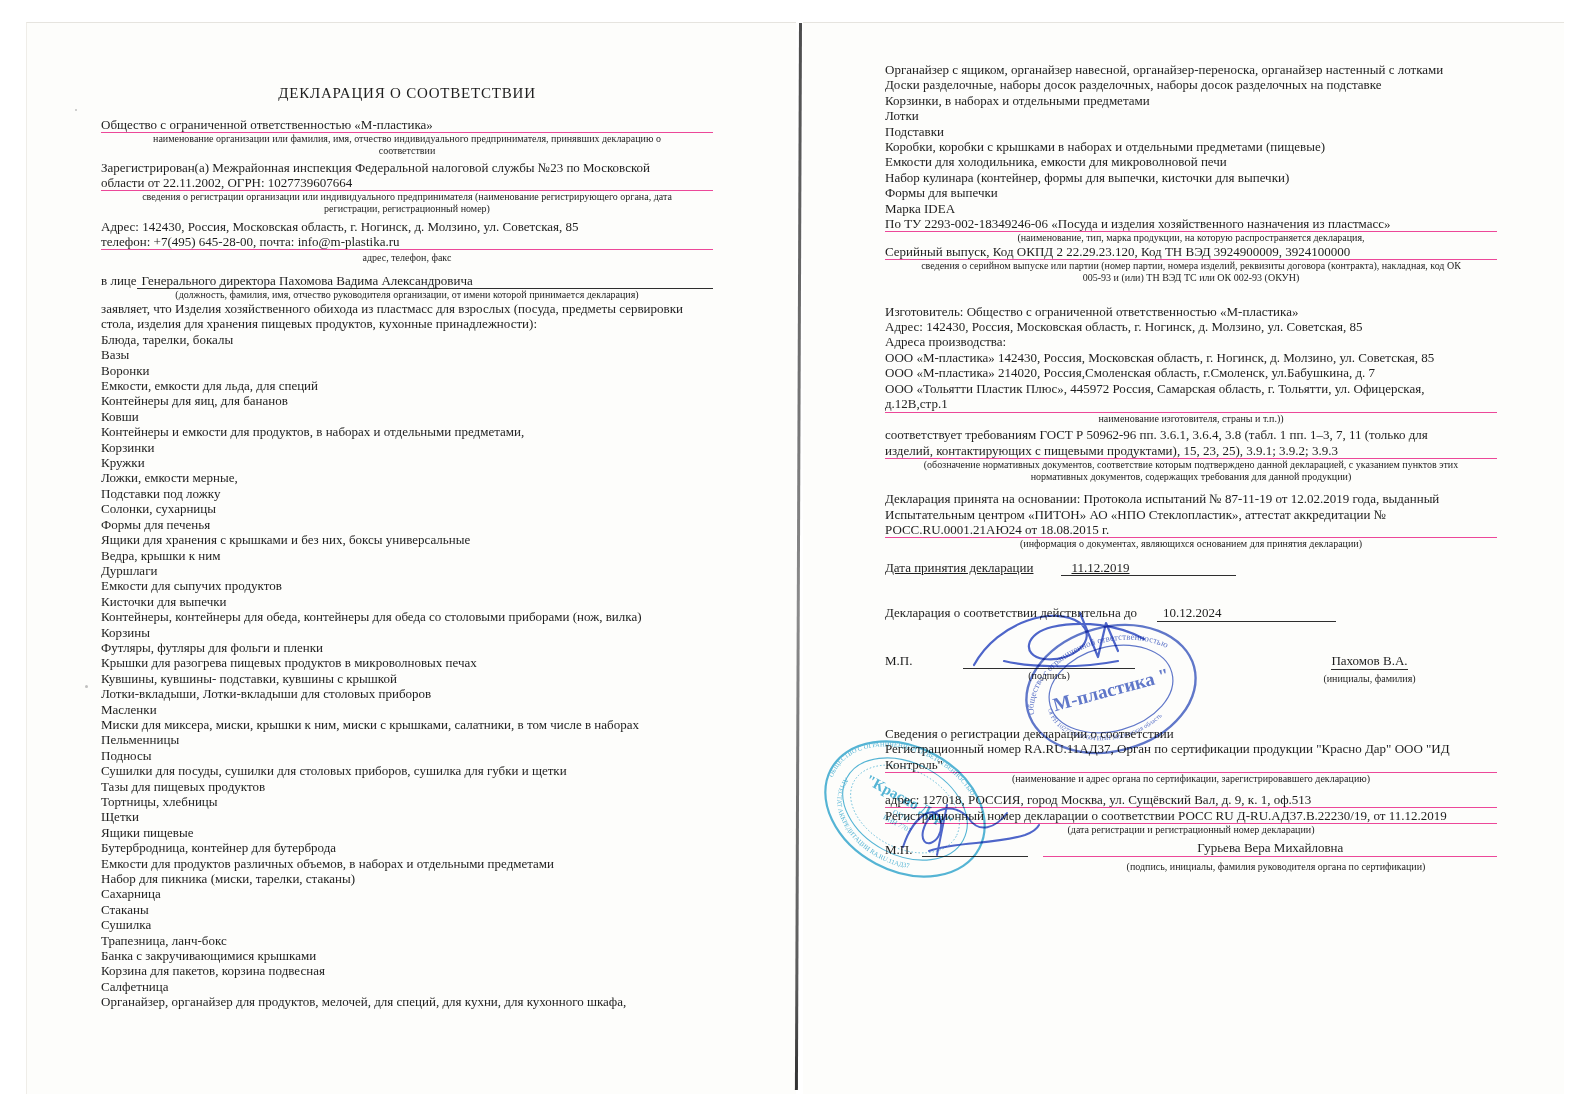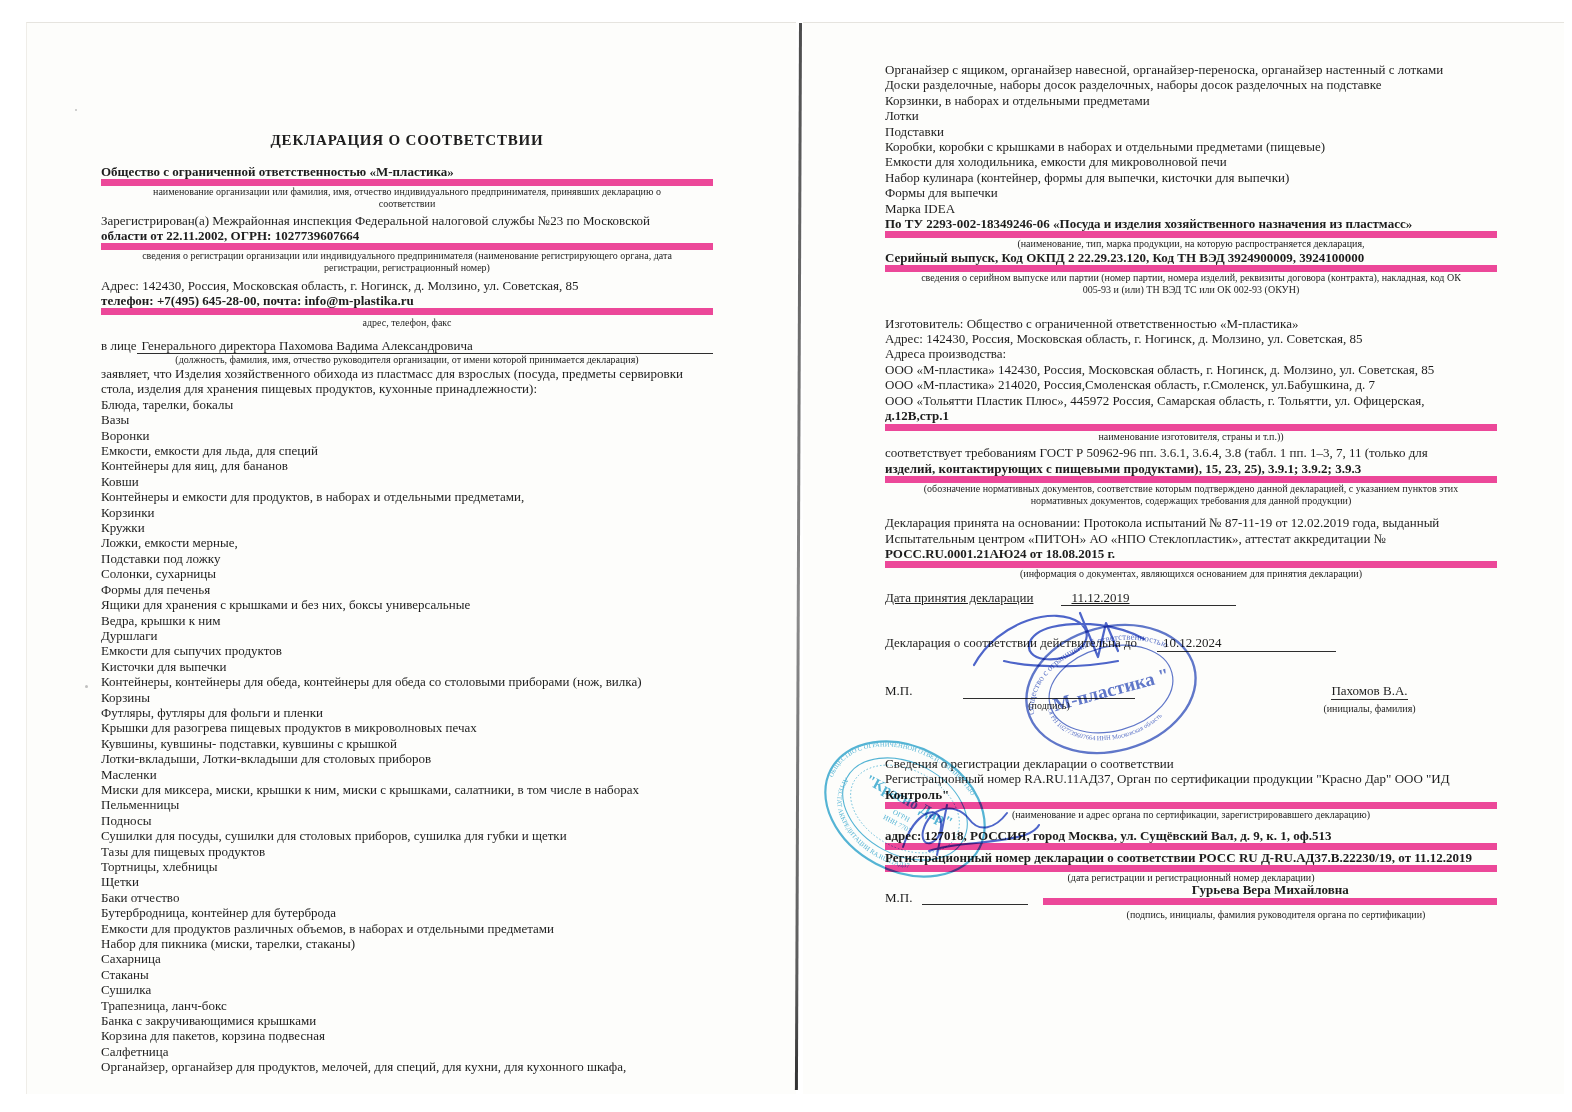--- a/index.html
+++ b/index.html
@@ -8,22 +8,22 @@
   .page{position:absolute;box-sizing:border-box;background:#fdfdfb;}
   .p1{left:26px;top:22px;width:770px;height:1072px;padding:0 83px 0 74px;
       border-top:1px solid #e6e4df;border-left:1px solid #efede8;}
   .p2{left:803px;top:22px;width:761px;height:1072px;padding:0 67px 0 82px;
       border-top:1px solid #e6e4df;}
   .spine{position:absolute;left:799px;top:23px;width:3px;height:1067px;
          background:linear-gradient(180deg,#4c4c4c,#8b8b8b 55%,#5a5a5a 90%,#303030);
          transform:rotate(0.22deg);transform-origin:top center;}
   .t{font-size:13px;line-height:15.4px;white-space:nowrap;}
   .c{font-size:10px;line-height:11.6px;text-align:center;white-space:nowrap;}
-  .u{border-bottom:7px solid #ec4899;font-weight:bold;}
-  .title{margin-top:108px;text-align:center;font-weight:bold;font-size:15px;
+  .u{border-bottom:1px solid #ec4899;}
+  .title{margin-top:61px;text-align:center;font-weight:normal;font-size:15px;
          letter-spacing:0.8px;line-height:18px;}
   .org{margin-top:15px;}
   .mt2{margin-top:2px;} .mt3{margin-top:3px;} .mt4{margin-top:4px;}
   .vlitse{margin-top:9px;display:flex;}
   .vlitse .fill{flex:1;border-bottom:1px solid #2e2e2e;padding-left:5px;}
   .list .li{font-size:13px;line-height:15.4px;white-space:nowrap;}
   .p2 .first{margin-top:39px;}
   .man{margin-top:20px;}
   .gap9{margin-top:9px;} .gap10{margin-top:10px;text-decoration:underline;} .gap11{margin-top:29px;} .gap27{margin-top:27px;}
   .row{display:flex;align-items:baseline;}
@@ -109,21 +109,21 @@
         <div class="li">Кувшины, кувшины- подставки, кувшины с крышкой</div>
         <div class="li">Лотки-вкладыши, Лотки-вкладыши для столовых приборов</div>
         <div class="li">Масленки</div>
         <div class="li">Миски для миксера, миски, крышки к ним, миски с крышками, салатники, в том числе в наборах</div>
         <div class="li">Пельменницы</div>
         <div class="li">Подносы</div>
         <div class="li">Сушилки для посуды, сушилки для столовых приборов, сушилка для губки и щетки</div>
         <div class="li">Тазы для пищевых продуктов</div>
         <div class="li">Тортницы, хлебницы</div>
         <div class="li">Щетки</div>
-        <div class="li">Баки отчество</div>
+        <div class="li">Ящики пищевые</div>
         <div class="li">Бутербродница, контейнер для бутерброда</div>
         <div class="li">Емкости для продуктов различных объемов, в наборах и отдельными предметами</div>
         <div class="li">Набор для пикника (миски, тарелки, стаканы)</div>
         <div class="li">Сахарница</div>
         <div class="li">Стаканы</div>
         <div class="li">Сушилка</div>
         <div class="li">Трапезница, ланч-бокс</div>
         <div class="li">Банка с закручивающимися крышками</div>
         <div class="li">Корзина для пакетов, корзина подвесная</div>
         <div class="li">Салфетница</div>

